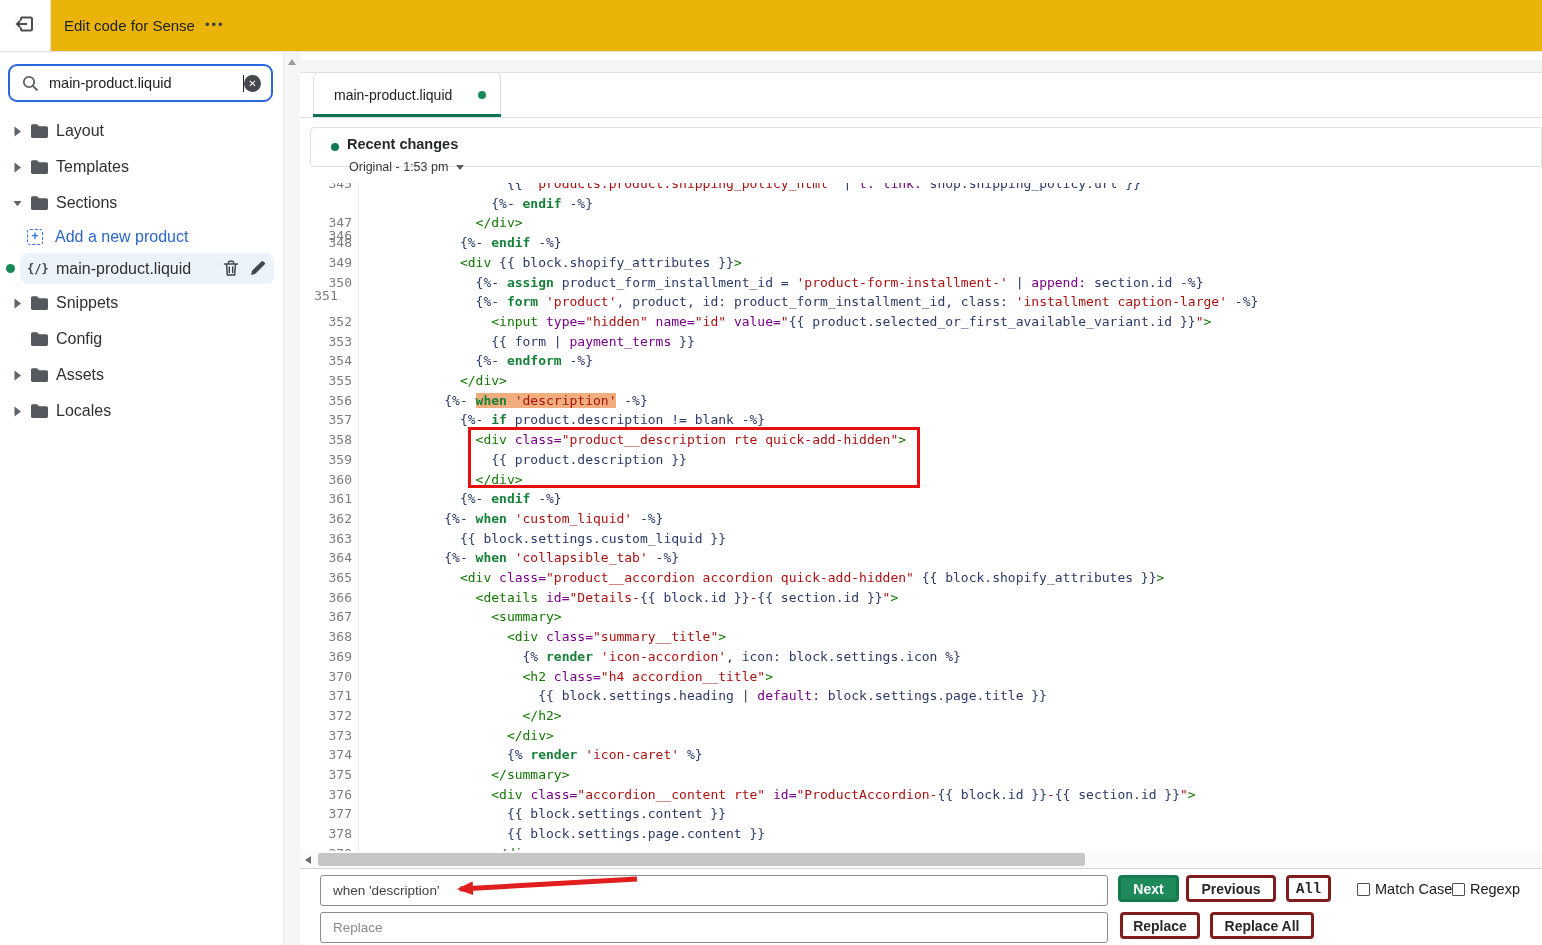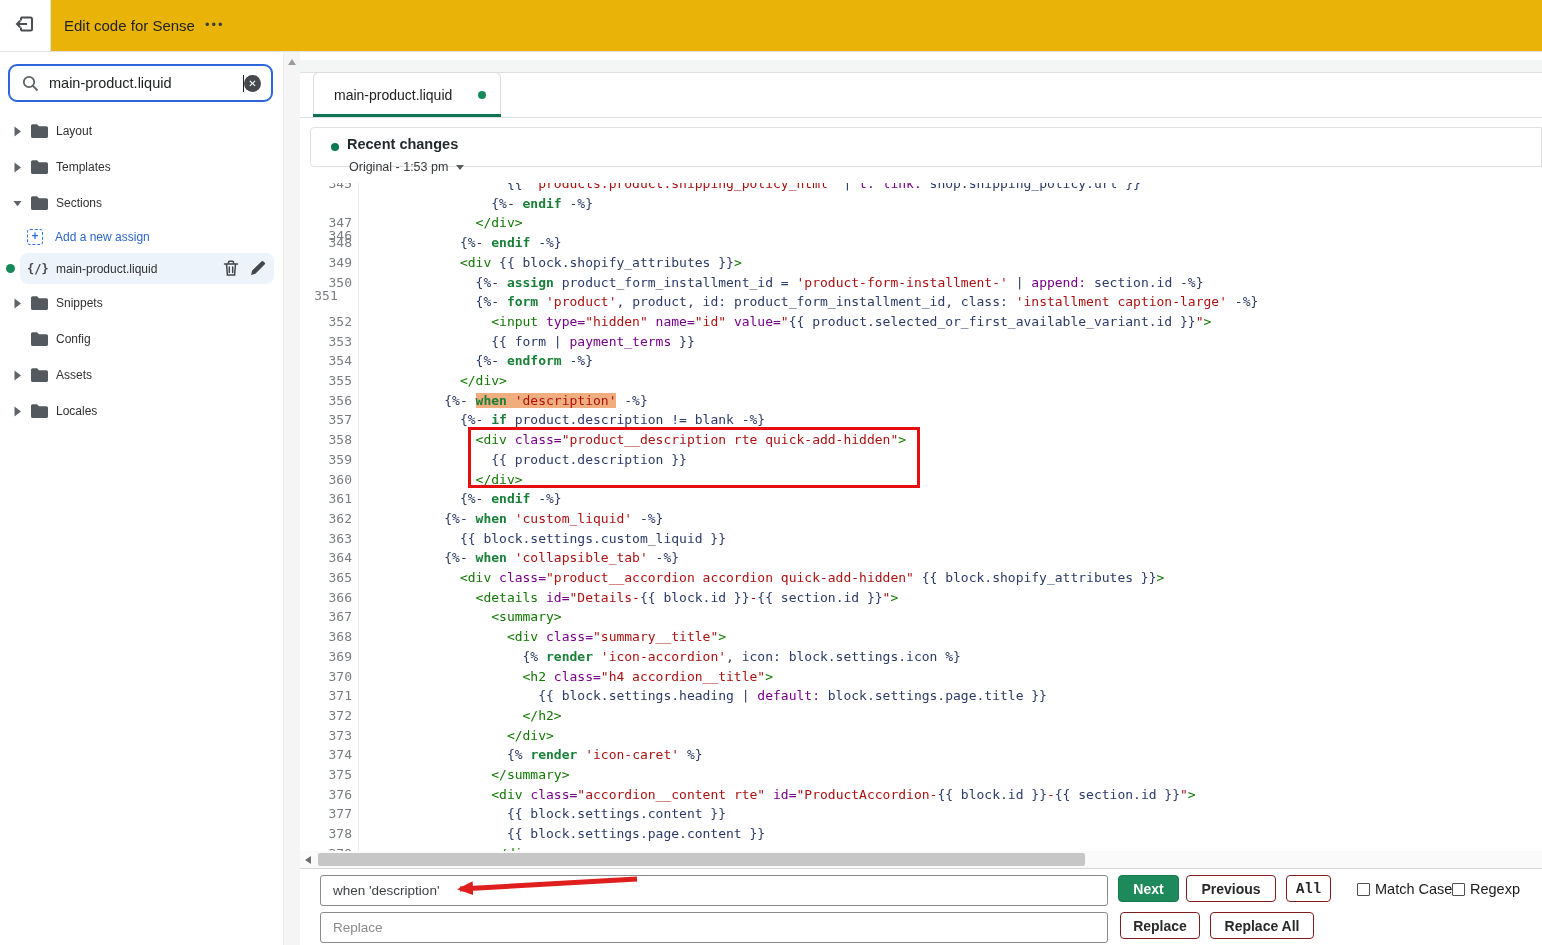--- a/index.html
+++ b/index.html
@@ -19,21 +19,21 @@
                  text-decoration:underline wavy #e8453c 1px; text-underline-offset:4px; }
   .caret-bar { display:inline-block; width:1px; height:17px; background:#202223; vertical-align:-3px; margin-left:1px; text-decoration:none; }
   .clear-btn { width:17px; height:17px; border-radius:50%; background:#45484c; color:#fff; font-size:10px; line-height:17px; text-align:center; cursor:pointer; flex:0 0 auto; }
 
   .tree { position:absolute; left:0; top:61px; width:283px; }
   .trow { position:relative; height:36px; display:flex; align-items:center; cursor:pointer; }
   .trow.add { height:31px; }
   .trow.file { height:33px; }
   .t-caret { position:absolute; left:13px; width:9px; display:flex; }
   .t-folder { position:absolute; left:30px; display:flex; }
-  .t-label { position:absolute; left:56px; font-size:12px; color:#303030; white-space:nowrap; }
+  .t-label { position:absolute; left:56px; font-size:16px; color:#303030; white-space:nowrap; }
   .t-label.blue { color:#2c66c9; left:55px; }
   .add-ico { position:absolute; left:27px; width:16px; height:16px; border:1.5px dashed #2f6fe4; border-radius:3px; color:#2f6fe4; font-size:12px; font-weight:bold; line-height:13px; text-align:center; }
   .selbg { position:absolute; left:20px; right:9px; top:1px; bottom:1px; background:#ecf3fb; border-radius:8px; }
   .file-dot { position:absolute; left:6px; width:9px; height:9px; border-radius:50%; background:#178a5a; }
   .file-ico { position:absolute; left:27px; font-family:"DejaVu Sans Mono",monospace; font-size:12px; font-weight:bold; color:#42474c; }
   .row-act { position:absolute; top:8px; width:17px; height:17px; display:flex; cursor:pointer; }
   .act-trash { left:223px; } .act-pencil { left:250px; }
 
   .side-scroll { position:absolute; left:283px; top:52px; width:17px; height:893px; background:#f5f5f5; border-left:1px solid #ececec; }
   .ss-up { position:absolute; left:4px; top:7px; width:0; height:0; border-left:4.5px solid transparent; border-right:4.5px solid transparent; border-bottom:6px solid #9b9b9b; cursor:pointer; }
@@ -68,21 +68,21 @@
   .hscroll { position:absolute; left:300px; top:851px; width:1242px; height:17px; background:#fafafa; }
   .hs-left { position:absolute; left:5px; top:5px; width:0; height:0; border-top:4.5px solid transparent; border-bottom:4.5px solid transparent; border-right:6px solid #6e6e6e; cursor:pointer; }
   .hs-thumb { position:absolute; left:18px; top:2px; width:767px; height:13px; background:#c6c6c6; border-radius:2px; cursor:pointer; }
 
   
   .findbar { position:absolute; left:300px; top:868px; width:1242px; height:77px; background:#fff; border-top:1px solid #d6d6d6; }
   .f-input { position:absolute; height:31px; border:1px solid #8b8b8b; border-radius:3px; background:#fff; font-family:"Liberation Sans",sans-serif; font-size:13.5px; color:#3f4246; padding:0 12px; outline:none; }
   .f-input::placeholder { color:#8a8a8a; }
   #find-input { left:20px; top:6px; width:788px; }
   #replace-input { left:20px; top:43px; width:788px; }
-  .f-btn { position:absolute; height:27px; border:1px solid #7f1d1d; border-radius:4px; background:#fff; font-family:"Liberation Sans",sans-serif; font-size:14px; font-weight:bold; color:#28292b; cursor:pointer; }
+  .f-btn { position:absolute; height:27px; border:3px solid #7f1d1d; border-radius:4px; background:#fff; font-family:"Liberation Sans",sans-serif; font-size:14px; font-weight:bold; color:#28292b; cursor:pointer; }
   .f-btn.primary { background:#1e8a5b; border-color:#177a4e; color:#fff; }
   #btn-next { left:818px; top:6px; width:61px; }
   #btn-prev { left:886px; top:6px; width:90px; }
   #btn-all { left:986px; top:6px; width:45px;font-family:Liberation Mono, monospace; }
   #btn-replace { left:820px; top:43px; width:80px; }
   #btn-replace-all { left:910px; top:43px; width:104px; }
   .f-check { position:absolute; top:12px; display:flex; align-items:center; gap:5px; cursor:pointer; }
   #chk-case { left:1057px; } #chk-regexp { left:1152px; }
   .chk-box { width:13px; height:13px; border:1px solid #4f4f4f; background:#fff; border-radius:1px; }
   .chk-label { font-size:14.5px; color:#1a1a1a; }
@@ -155,21 +155,21 @@
           </span>
           <span class="t-folder">
             <svg width="19" height="16" viewBox="0 0 19 16">
               <path d="M1 3c0-1 .7-1.8 1.6-1.8h4.5L9 3.2h7.4c.9 0 1.6.8 1.6 1.8v8.2c0 1-.7 1.8-1.6 1.8H2.6c-.9 0-1.6-.8-1.6-1.8z" fill="#54595f"></path>
             </svg>
           </span>
           <span class="t-label">Sections</span>
         </div>
         <div class="trow add">
           <span class="add-ico">+</span>
-          <span class="t-label blue">Add a new assign</span>
+          <span class="t-label blue">Add a new product</span>
         </div>
         <div class="trow file">
           <span class="selbg"></span>
           <span class="file-dot"></span>
           <span class="file-ico">{/}</span>
           <span class="t-label">main-product.liquid</span>
           <span class="row-act act-trash">
             <svg width="16" height="17" viewBox="0 0 16 17">
               <path d="M1.5 4h13M5.5 4V2.2a1 1 0 0 1 1-1h3a1 1 0 0 1 1 1V4M3.5 4l.9 11h7.2l.9-11M6.3 7v5.5M9.7 7v5.5" fill="none" stroke="#42474c" stroke-width="1.5" stroke-linecap="round"></path>
             </svg>

